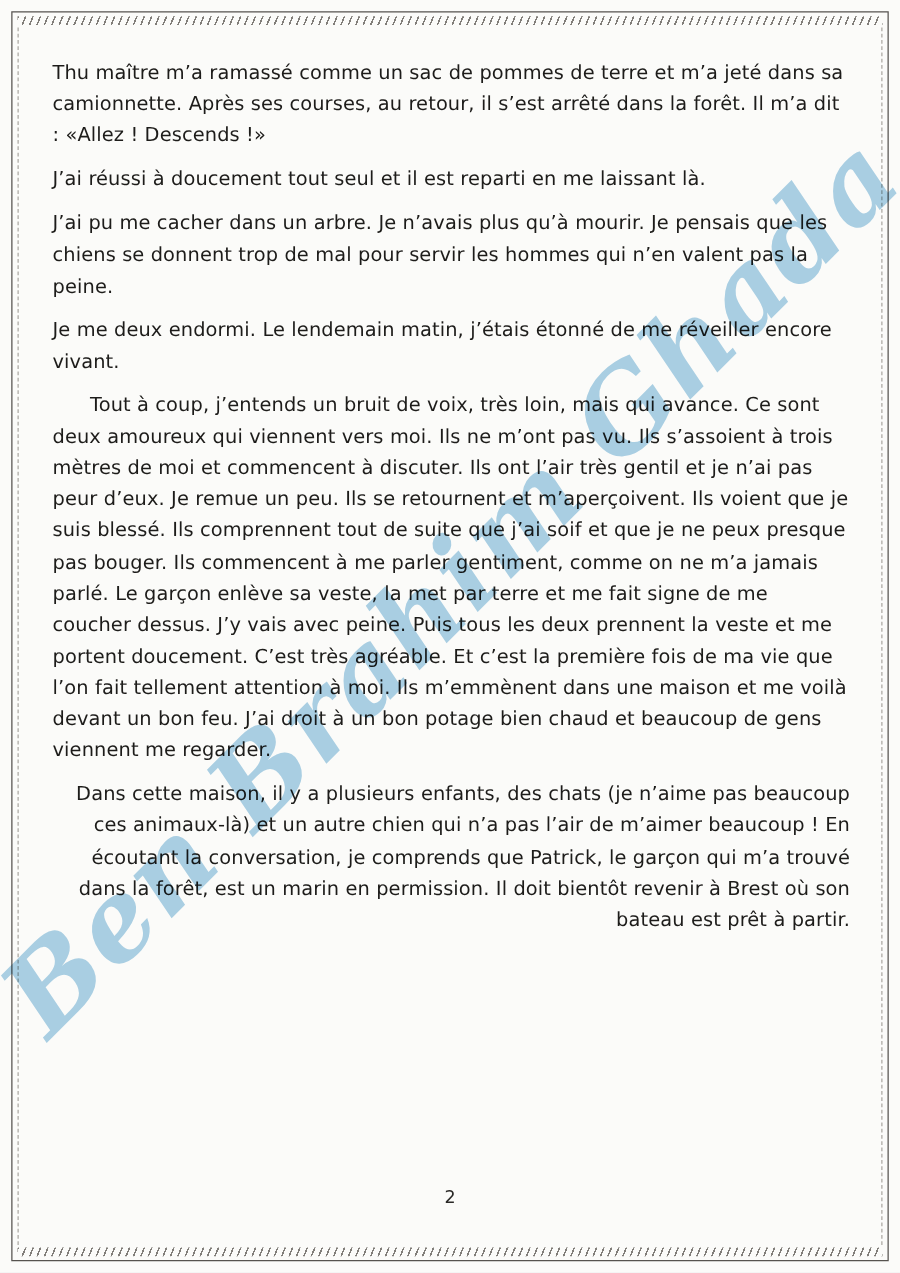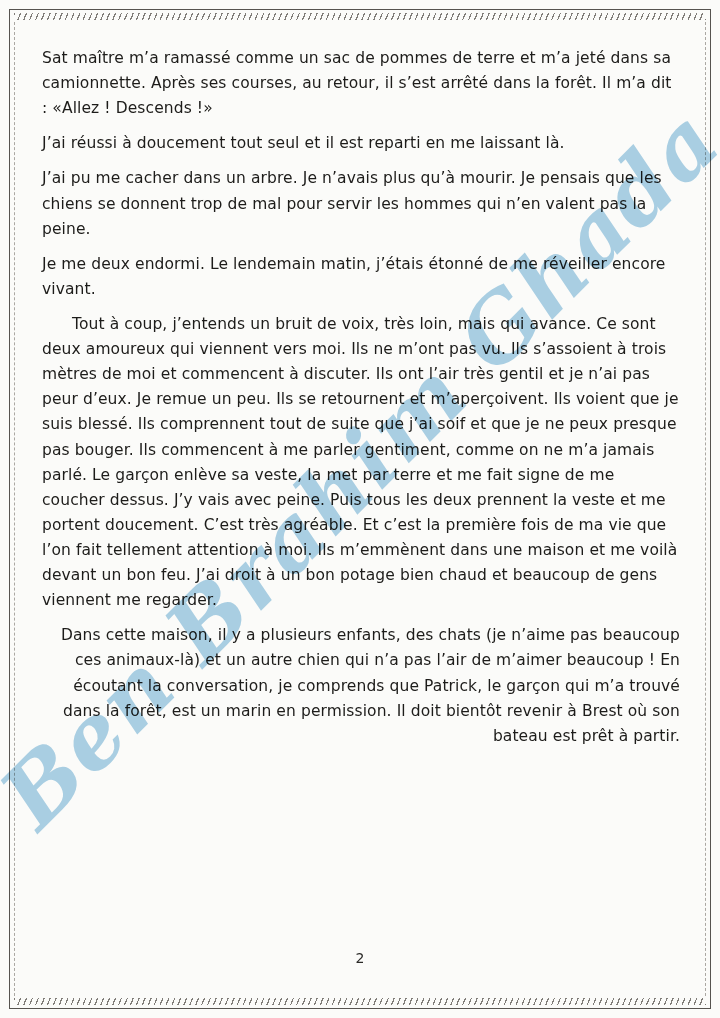--- a/index.html
+++ b/index.html
@@ -79,21 +79,21 @@
 
 <div class="page">
 
   <div class="frame"></div>
   <div class="hatch hatch-top"></div>
   <div class="hatch hatch-bottom"></div>
   <div class="side-line side-left"></div>
   <div class="side-line side-right"></div>
 
   <div class="content">
-    <p>Sat maître m’a ramassé comme un sac de pommes de terre et m’a jeté dans sa camionnette. Après ses courses, au retour, il s’est arrêté dans la forêt. Il m’a dit :   «Allez ! Descends !»</p>
+    <p>Thu maître m’a ramassé comme un sac de pommes de terre et m’a jeté dans sa camionnette. Après ses courses, au retour, il s’est arrêté dans la forêt. Il m’a dit :   «Allez ! Descends !»</p>
     <p>J’ai réussi à doucement tout seul et il est reparti en me laissant là.</p>
     <p>J’ai pu me cacher dans un arbre. Je n’avais plus qu’à mourir. Je pensais que les chiens se donnent trop de mal pour servir les hommes qui n’en valent pas la peine.</p>
     <p>Je me deux endormi. Le lendemain matin, j’étais étonné de me réveiller encore vivant.</p>
     <p class="indent-md">Tout à coup, j’entends un bruit de voix, très loin, mais qui avance. Ce sont deux amoureux qui viennent vers moi. Ils ne m’ont pas vu. Ils s’assoient à trois mètres de moi et commencent à discuter. Ils ont l’air très gentil et je n’ai pas peur d’eux. Je remue un peu. Ils se retournent et m’aperçoivent. Ils voient que je suis blessé. Ils comprennent tout de suite que j’ai soif et que je ne peux presque pas bouger. Ils commencent à me parler gentiment, comme on ne m’a jamais parlé. Le garçon enlève sa veste, la met par terre et me fait signe de me coucher dessus. J’y vais avec peine. Puis tous les deux prennent la veste et me portent doucement. C’est très agréable. Et c’est la première fois de ma vie que l’on fait tellement attention à moi. Ils m’emmènent dans une maison et me voilà devant un bon feu. J’ai droit à un bon potage bien chaud et beaucoup de gens viennent me regarder.</p>
     <p class="indent-sm">Dans cette maison, il y a plusieurs enfants, des chats (je n’aime pas beaucoup ces animaux-là) et un autre chien qui n’a pas l’air de m’aimer beaucoup ! En écoutant la conversation, je comprends que Patrick, le garçon qui m’a trouvé dans la forêt, est un marin en permission. Il doit bientôt revenir à Brest où son bateau est prêt à partir.</p>
   </div>
 
   <div class="watermark">Ben Brahim Ghada</div>
 
   <div class="page-number">2</div>

